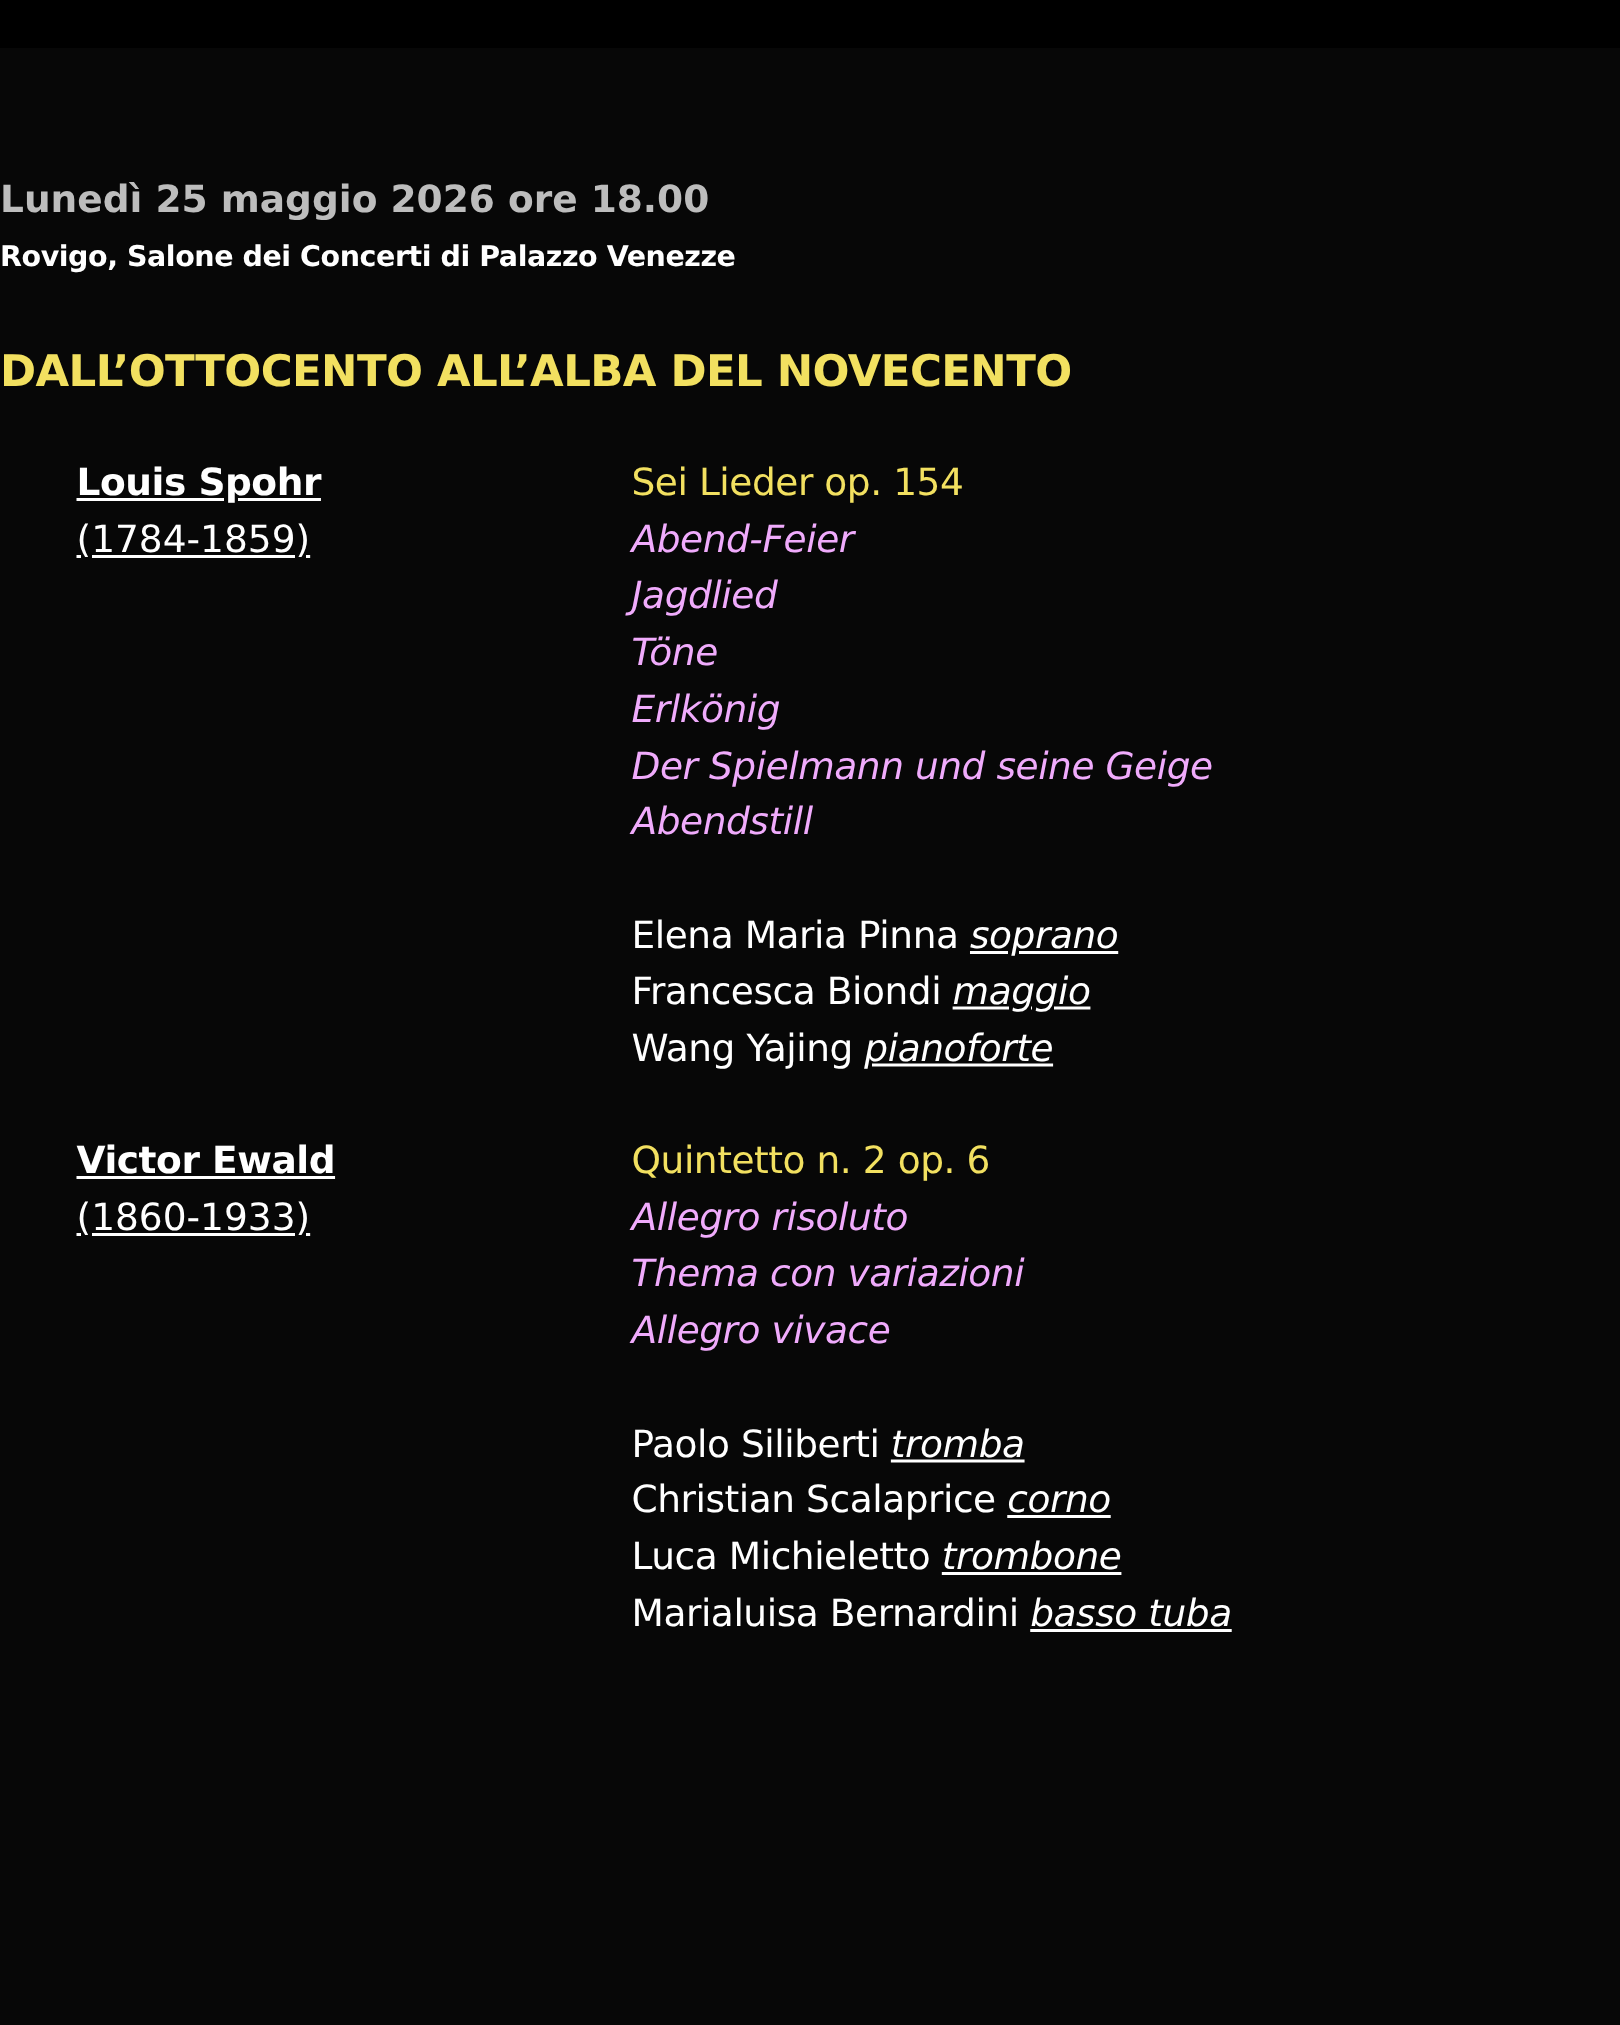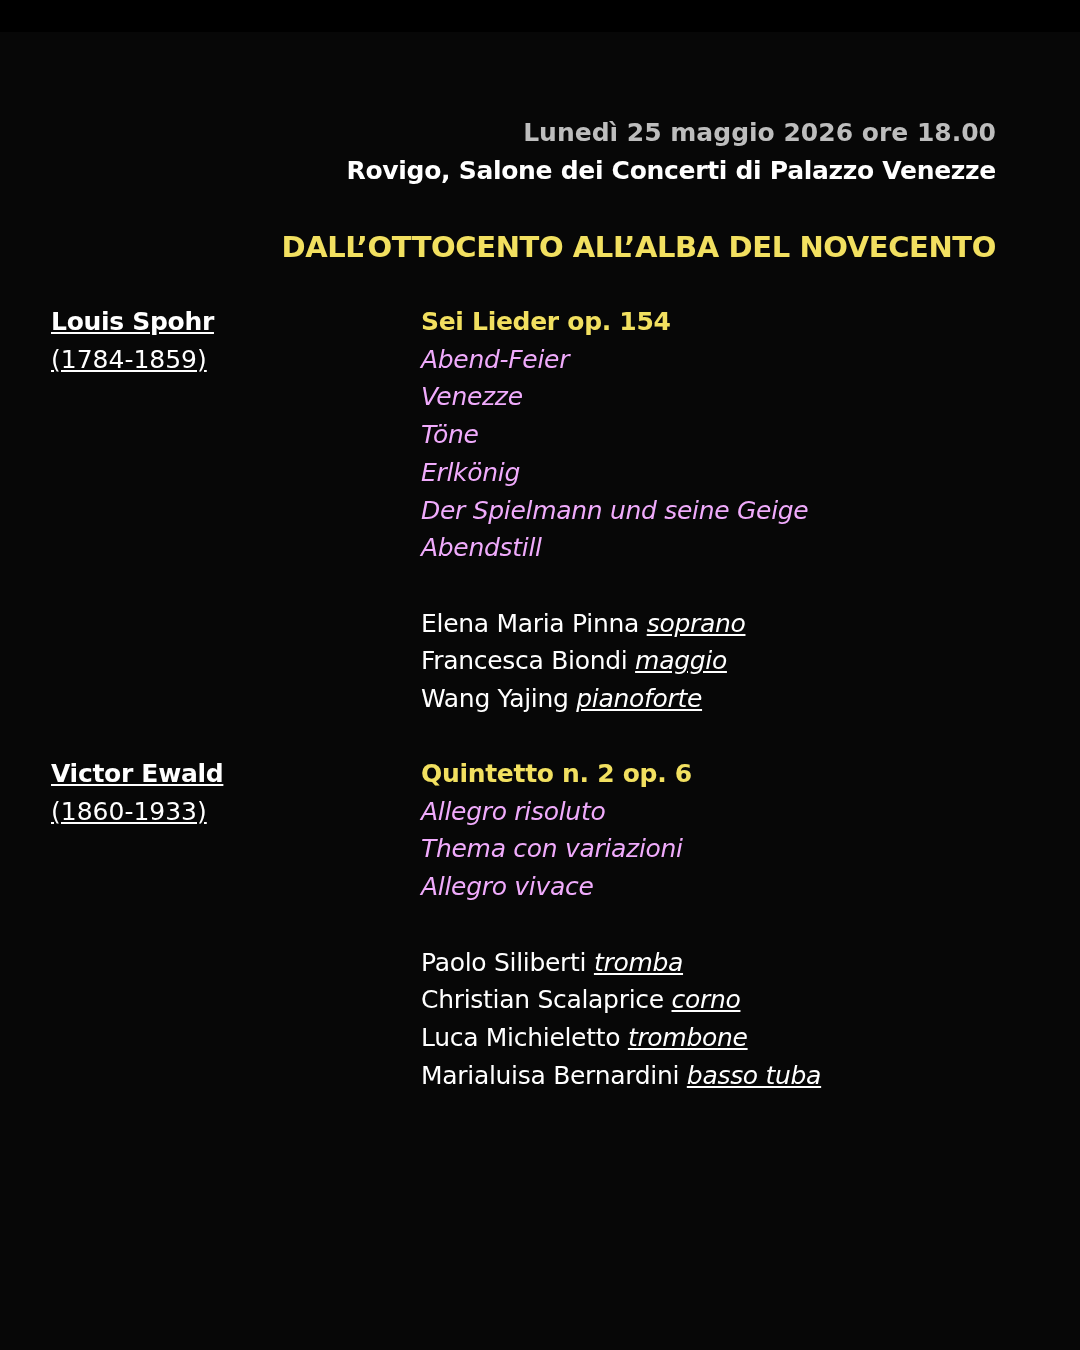--- a/index.html
+++ b/index.html
@@ -6,30 +6,30 @@
     body {
       width: 1080px; height: 1350px; overflow: hidden;
       background: #070707;
       font-family: "DejaVu Sans", "Liberation Sans", sans-serif;
       position: relative;
     }
     .top-strip {
       position: absolute; left: 0; top: 0; width: 1080px; height: 32px;
       background: #000;
     }
-    .header { position: absolute; left: 0; top: 114px; width: 996px; text-align: right; }
+    .header { position: absolute; left: 0; top: 114px; width: 996px; text-align: left; }
     .date { color: #BDBDBD; font-weight: bold; font-size: 25px; line-height: 38px; }
-    .venue { color: #FFFFFF; font-weight: bold; font-size: 25px; line-height: 38px; letter-spacing: -0.3px; }
+    .venue { color: #FFFFFF; font-weight: bold; font-size: 19px; line-height: 38px; letter-spacing: -0.3px; }
     .title { color: #F2E060; font-weight: bold; font-size: 29px; line-height: 38px; margin-top: 38px; letter-spacing: -0.4px; }
 
     .piece { position: absolute; left: 0; width: 1080px; }
     .composer { position: absolute; left: 51px; top: 0; color: #fff; font-size: 25px; line-height: 38px; text-decoration: underline; }
     .composer .name { font-weight: bold; letter-spacing: -0.3px; }
     .work { position: absolute; left: 421px; top: 0; font-size: 25px; line-height: 37.7px; }
-    .work .wtitle { color: #F2E060; font-weight: bold; letter-spacing: -0.3px; }
+    .work .wtitle { color: #F2E060; font-weight: normal; letter-spacing: -0.3px; }
     .work .mvt { color: #f0abfc; font-style: italic; letter-spacing: -0.3px; }
     .work .gap { height: 37.7px; }
     .work .perf { color: #fff; letter-spacing: -0.3px; }
     .work .perf i { font-style: italic; text-decoration: underline; }
   </style>
 </head>
 <body>
 
 <div class="top-strip"></div>
 
@@ -40,21 +40,21 @@
 </div>
 
 <div class="piece" style="top:303px;">
   <div class="composer">
     <div class="name">Louis Spohr</div>
     <div>(1784-1859)</div>
   </div>
   <div class="work">
     <div class="wtitle">Sei Lieder op. 154</div>
     <div class="mvt">Abend-Feier</div>
-    <div class="mvt">Venezze</div>
+    <div class="mvt">Jagdlied</div>
     <div class="mvt">Töne</div>
     <div class="mvt">Erlkönig</div>
     <div class="mvt">Der Spielmann und seine Geige</div>
     <div class="mvt">Abendstill</div>
     <div class="gap"></div>
     <div class="perf"><span>Elena Maria Pinna</span> <i>soprano</i></div>
     <div class="perf"><span>Francesca Biondi</span> <i>maggio</i></div>
     <div class="perf"><span>Wang Yajing</span> <i>pianoforte</i></div>
   </div>
 </div>

